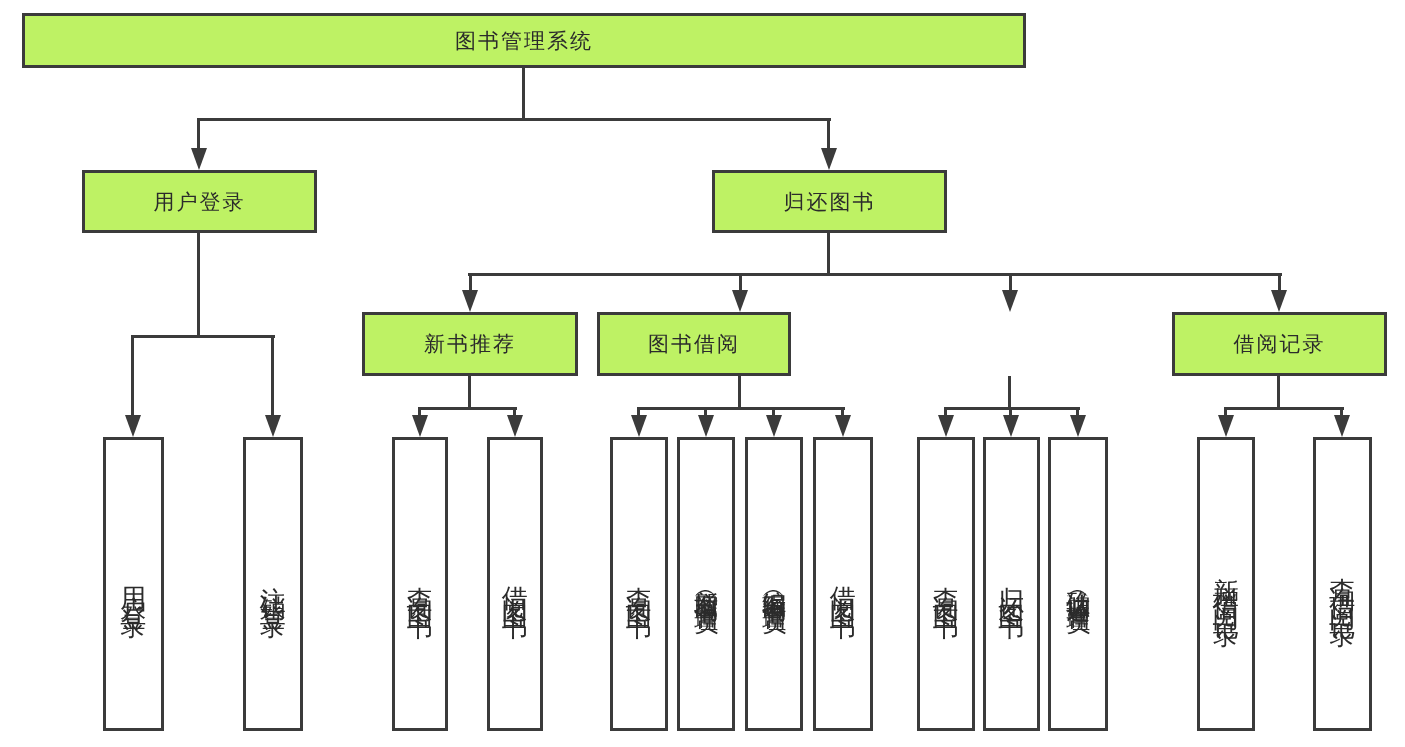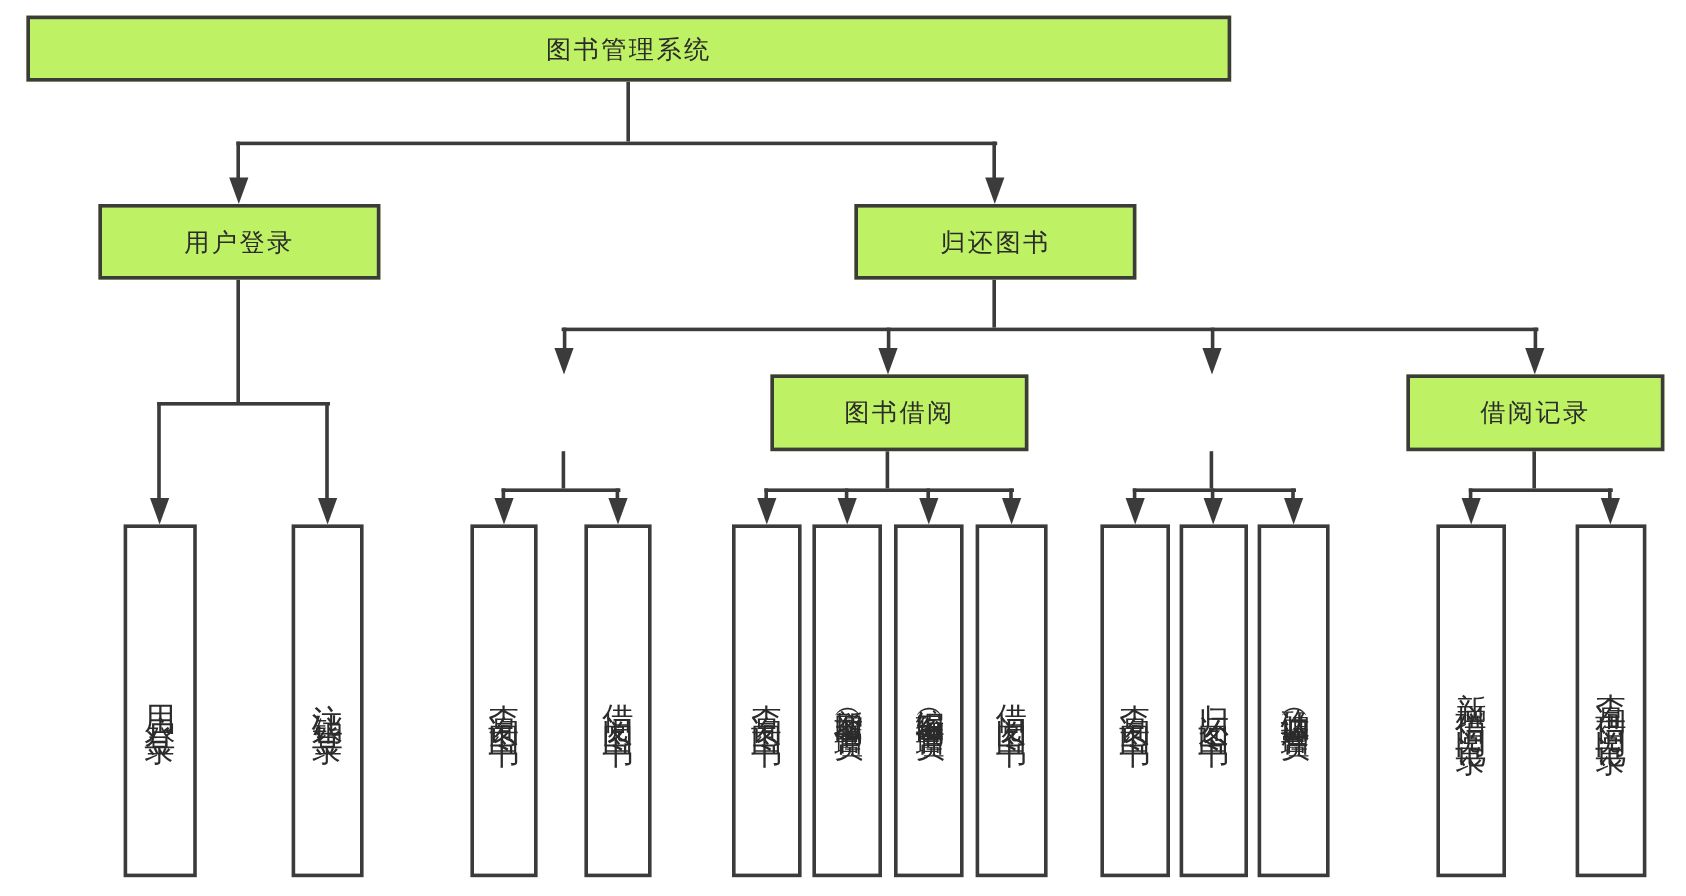--- a/index.html
+++ b/index.html
@@ -94,21 +94,24 @@
     <span>图书管理系统</span>
   </div>
 
   <div class="hbox" style="left:82px;top:170px;width:235px;height:63px">
     <span>用户登录</span>
   </div>
   <div class="hbox" style="left:712px;top:170px;width:235px;height:63px">
     <span>归还图书</span>
   </div>
 
-  <div class="hbox" style="left:642px;top:312px;width:215px;height:64px">
+  <div class="hbox" style="left:362px;top:312px;width:216px;height:64px">
+    <span>新书推荐</span>
+  </div>
+  <div class="hbox" style="left:597px;top:312px;width:194px;height:64px">
     <span>图书借阅</span>
   </div>
   <div class="hbox" style="left:1172px;top:312px;width:215px;height:64px">
     <span>借阅记录</span>
   </div>
 
   <div class="vbox" style="left:103px;width:61px">
     <span class="vtxt">用户登录</span>
   </div>
   <div class="vbox" style="left:243px;width:60px">

